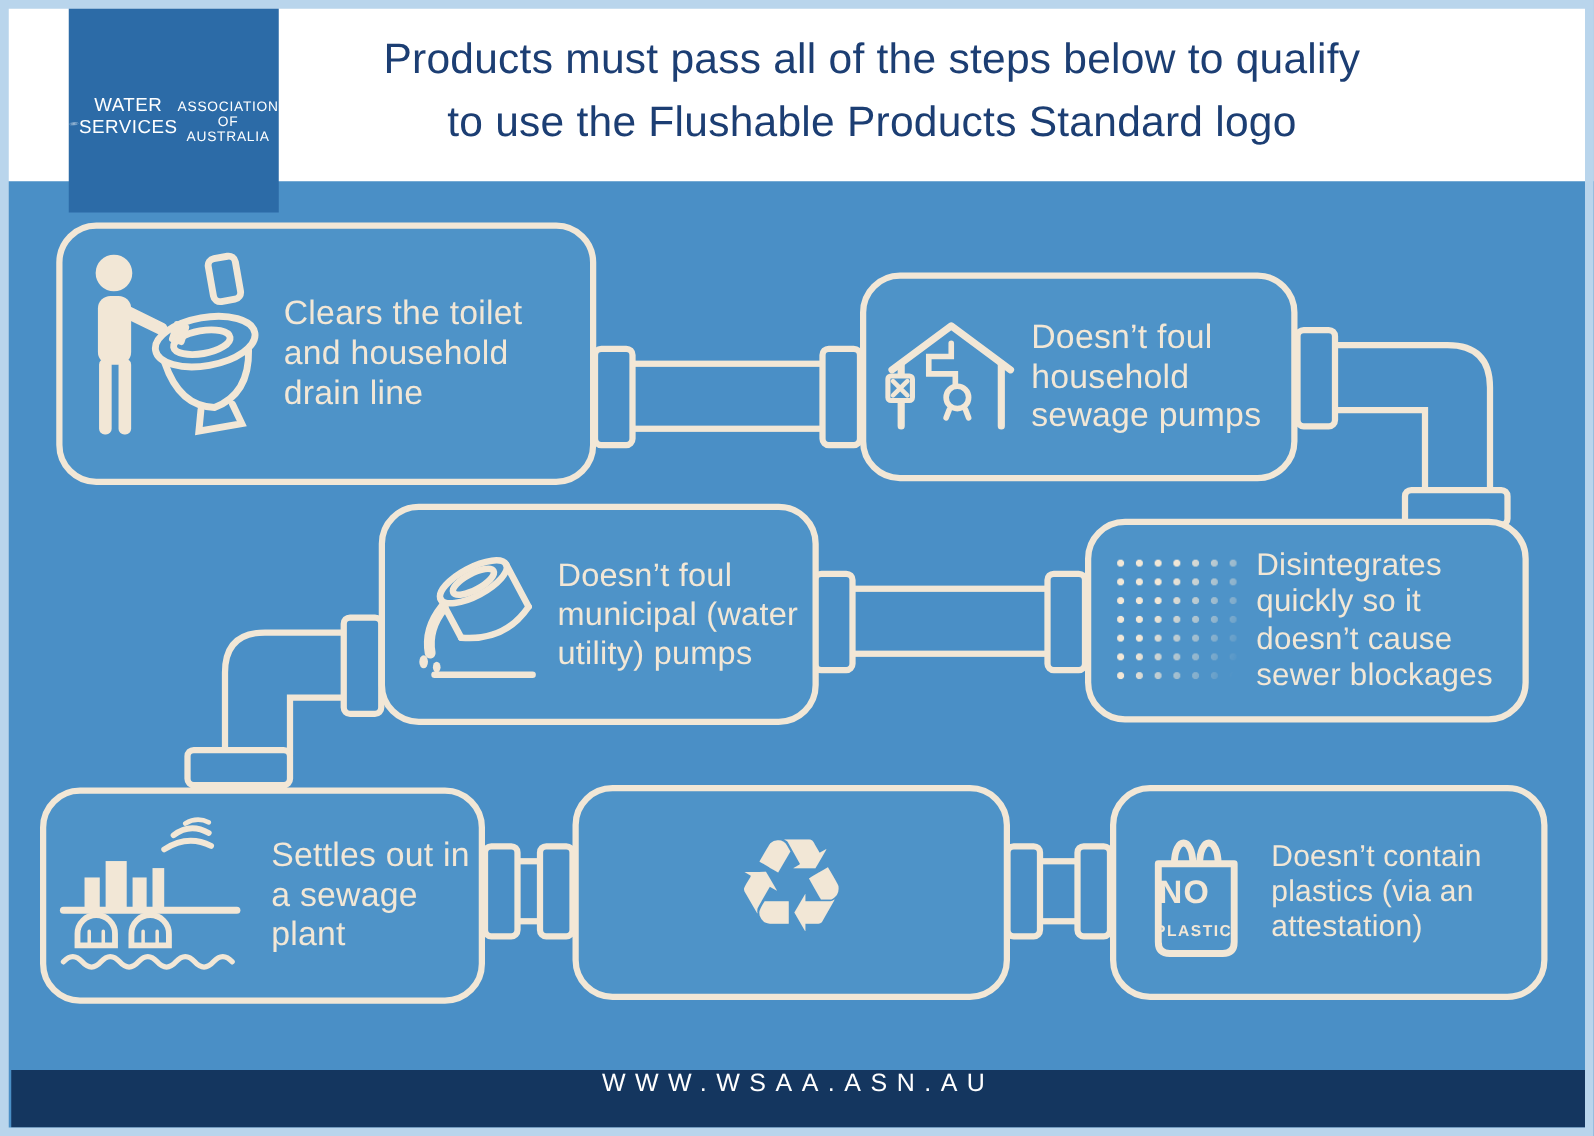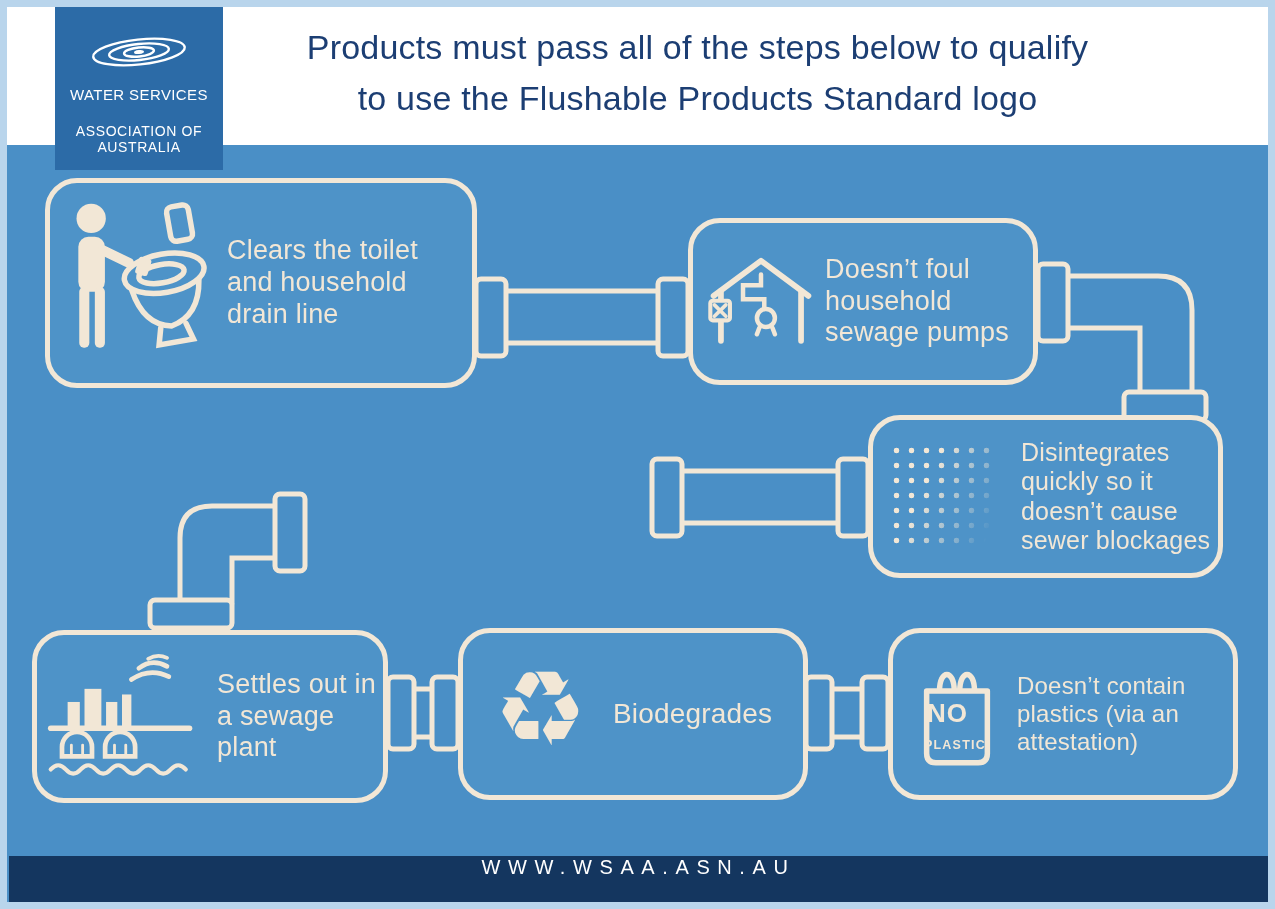--- a/index.html
+++ b/index.html
@@ -9,41 +9,41 @@
   *{margin:0;padding:0;box-sizing:border-box}
   body{font-family:"Liberation Sans",sans-serif;background:#e8eef4}
   .page{position:relative;width:1275px;height:909px;background:var(--background);overflow:hidden}
   .frame{position:absolute;inset:0;border:7px solid var(--frame);pointer-events:none;z-index:60}
 
   
   .header{position:absolute;top:0;left:0;right:0;height:145px;background:var(--white);z-index:4}
   .title{position:absolute;top:22px;left:200px;right:80px;text-align:center;color:var(--navy);
          font-weight:400;font-size:34px;line-height:51px;z-index:6;letter-spacing:0.2px}
   .logo-box{position:absolute;left:55px;top:6px;width:168px;height:164px;background:var(--logo-blue);
-            z-index:10;display:flex;flex-direction:column;align-items:center;text-align:center}
+            z-index:10;display:flex;flex-direction:row;align-items:center;text-align:center}
   .logo-swirl{margin-top:22px}
   .logo-name{color:#fff;font-size:15px;letter-spacing:0.4px;margin-top:10px;font-weight:400}
-  .logo-sub{color:#fff;font-size:14px;letter-spacing:0.6px;margin-top:20px}
+  .logo-sub{color:#fff;font-size:11px;letter-spacing:0.6px;margin-top:20px}
 
   
   .pipes{position:absolute;inset:0;z-index:1}
   .pf rect,.pf path{fill:var(--background);stroke:var(--cream);stroke-width:5}
 
   
   .step{position:absolute;display:flex;align-items:center;background:var(--box-fill);
         border:5px solid var(--cream);border-radius:32px;color:var(--cream);z-index:2}
   .step-icon{flex:none;display:flex;align-items:center;justify-content:center;color:var(--cream)}
   .step-label{font-size:27px;line-height:1.18;letter-spacing:0.2px;font-weight:500}
   .boxfill{fill:var(--box-fill)}
 
   #step1{left:45px;top:178px;width:432px;height:210px;padding:0 20px 0 10px;gap:2px}
   #step2{left:688px;top:218px;width:350px;height:167px;padding:0 6px 0 14px;gap:10px}
   #step3{left:303px;top:403px;width:352px;height:177px;padding:0 4px 0 10px;gap:6px}
   #step3 .step-label{font-size:26px}
-  #step4{left:868px;top:415px;width:355px;height:163px;padding:0 4px 0 16px;gap:24px}
+  #step4{left:868px;top:415px;width:355px;height:163px;padding:0 4px 0 16px;gap:8px}
   #step4 .step-label{font-size:25px}
   #step5{left:32px;top:630px;width:356px;height:173px;padding:0 6px 0 10px;gap:20px}
   #step6{left:458px;top:628px;width:350px;height:172px;justify-content:center;gap:26px}
   #step6 .step-label{font-size:28px}
   #step7{left:888px;top:628px;width:350px;height:172px;padding:0 6px 0 18px;gap:14px}
   #step7 .step-label{font-size:24px}
 
   
   .dots{width:108px;height:108px;
         background-image:radial-gradient(var(--cream) 2.6px, transparent 3.1px);
@@ -161,20 +161,38 @@
           <ellipse cx="116" cy="86" rx="44" ry="21"></ellipse>
           <ellipse cx="113" cy="86" rx="25" ry="10"></ellipse>
           <path d="M78,98 Q84,138 114,144 Q146,138 152,100"></path>
           <path d="M102,144 l-5,18 h38 l-5,-18"></path>
         </g>
       </svg>
     </span>
     <span class="step-label">Clears the toilet and household drain line</span>
   </div>
 
+  <div class="step" id="step3">
+    <span class="step-icon">
+      <svg width="122" height="109" viewBox="0 0 140 125">
+        <g transform="rotate(-28 80 52)" fill="none" stroke="currentColor" stroke-width="6" stroke-linecap="round">
+          <ellipse cx="80" cy="30" rx="34" ry="13"></ellipse>
+          <ellipse cx="80" cy="30" rx="21" ry="7.5"></ellipse>
+          <path d="M46,30 V70"></path>
+          <path d="M114,30 V74"></path>
+          <path d="M46,70 Q80,92 114,74"></path>
+        </g>
+        <path d="M42,56 Q26,76 30,98" fill="none" stroke="currentColor" stroke-width="10" stroke-linecap="round"></path>
+        <ellipse cx="24" cy="106" rx="4" ry="6" fill="currentColor"></ellipse>
+        <ellipse cx="36" cy="111" rx="3.5" ry="5" fill="currentColor"></ellipse>
+        <path d="M34,118 H124" stroke="currentColor" stroke-width="6" stroke-linecap="round"></path>
+      </svg>
+    </span>
+    <span class="step-label">Doesn’t foul municipal (water utility) pumps</span>
+  </div>
 
   <div class="step" id="step4">
     <span class="step-icon">
       <span class="dots"></span>
     </span>
     <span class="step-label">Disintegrates quickly so it doesn’t cause sewer blockages</span>
   </div>
 
   <div class="step" id="step5">
     <span class="step-icon">
@@ -199,21 +217,20 @@
         </g>
       </svg>
     </span>
     <span class="step-label">Settles out in a sewage plant</span>
   </div>
 
   <div class="step" id="step6">
     <span class="step-icon">
       <span class="recycle-glyph">♻</span>
     </span>
-    <span class="step-label">Biodegrades</span>
   </div>
 
   <div class="step" id="step7">
     <span class="step-icon">
       <span class="bag-wrap">
         <svg width="92" height="116" viewBox="0 0 100 122">
           <g fill="none" stroke="currentColor" stroke-width="6" stroke-linejoin="round">
             <path d="M17,36 H83 V104 q0,10 -10,10 H27 q-10,0 -10,-10 Z"></path>
             <path d="M31,36 C31,12 47,12 47,36"></path>
             <path d="M53,36 C53,12 69,12 69,36"></path>

